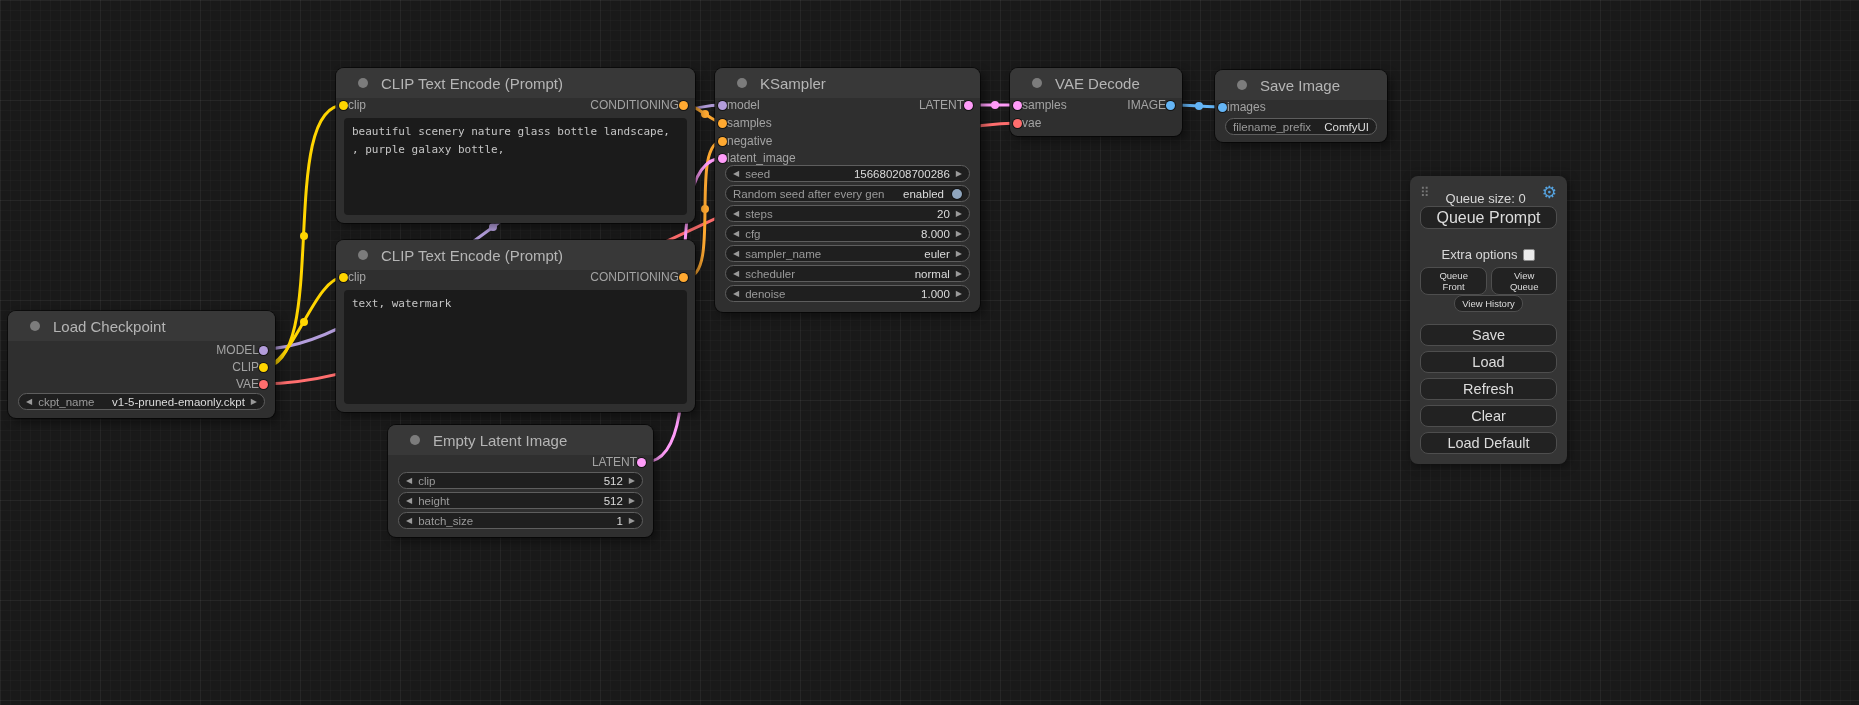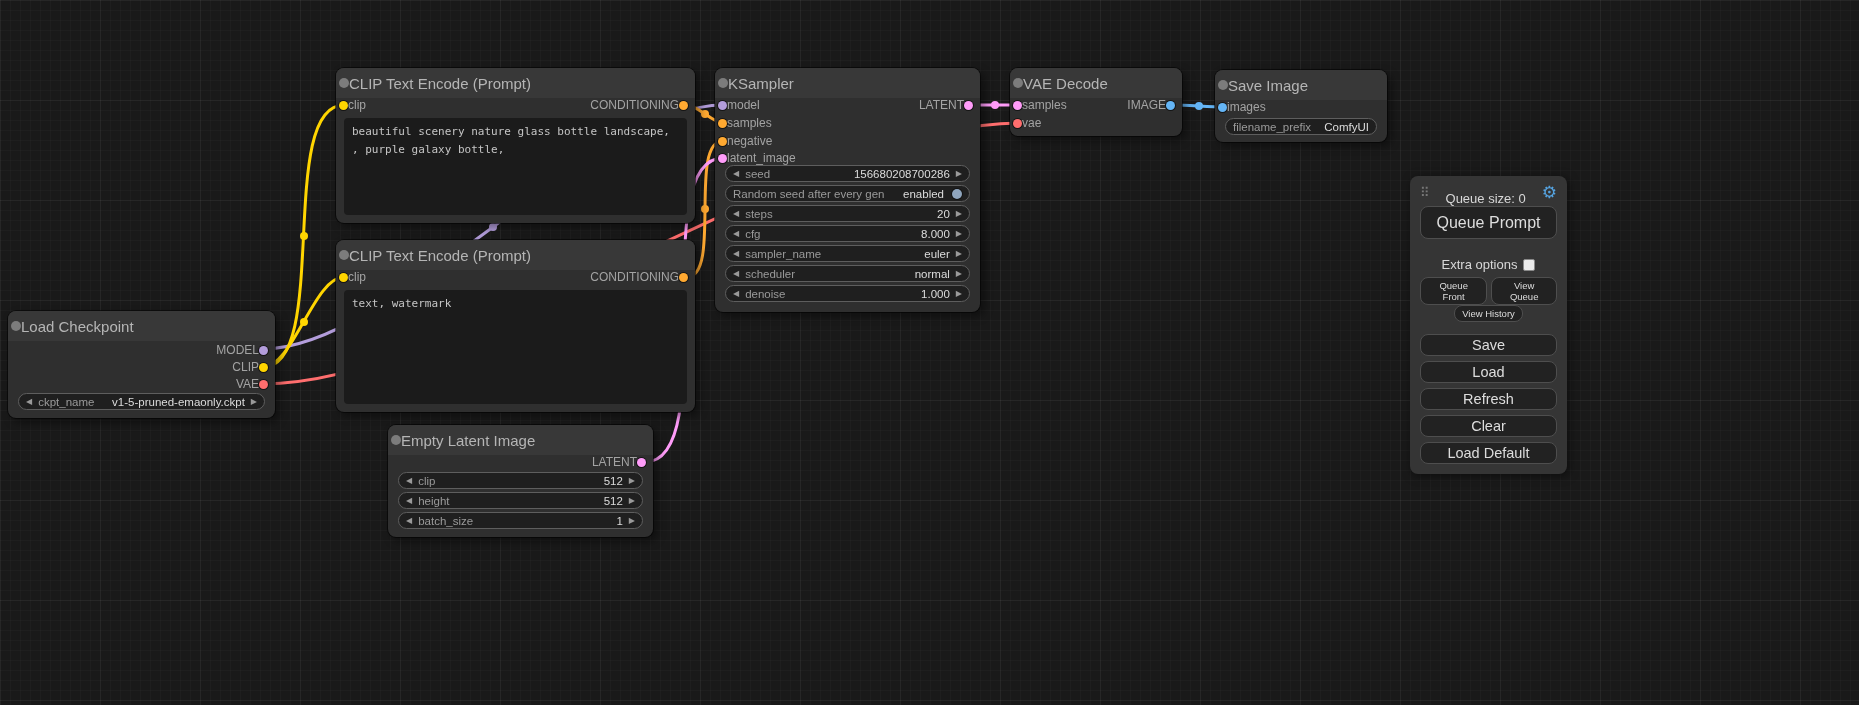--- a/index.html
+++ b/index.html
@@ -17,21 +17,21 @@
   }
   svg.wires { position:absolute; left:0; top:0; z-index:1; }
   svg.wires path { fill:none; stroke-width:3; stroke-linecap:round; }
 
   .node {
     position:absolute; z-index:2; background:#2f2f2f; border-radius:8px;
     box-shadow:0 0 0 1px rgba(0,0,0,0.55), 4px 4px 10px rgba(0,0,0,0.45);
   }
   .node-title {
     position:absolute; left:0; top:0; right:0; height:30px; background:#383838;
-    border-radius:8px 8px 0 0; display:flex; align-items:center; padding:0 3px; gap:0;
+    border-radius:8px 8px 0 0; display:flex; align-items:center; padding:0 22px; gap:13px;
     cursor:move;
   }
   .title-dot { width:10px; height:10px; border-radius:50%; background:#7c7c7c; flex:0 0 auto; }
   .title-text { font-size:15px; color:#b5b5b5; white-space:nowrap; }
 
   .slot-row {
     position:absolute; left:0; right:0; height:18px; display:flex; align-items:center;
     justify-content:space-between; padding:0 7px 0 3px; font-size:12px; color:#a3a3a3;
   }
   .slot { display:flex; align-items:center; }
@@ -59,21 +59,21 @@
     font-family:"Liberation Sans", sans-serif;
   }
   .menu-header { display:flex; align-items:center; justify-content:space-between; height:20px; }
   .drag-handle { color:#777; font-size:13px; cursor:move; }
   .queue-size { font-size:13px; color:#d8d8d8;margin-top:12px; }
   .gear { font-size:17px; line-height:1; cursor:pointer; }
   .btn {
     display:block; width:100%; background:#222; border:1px solid #4e4e4e; border-radius:8px;
     color:#ddd; font-family:inherit; text-align:center; cursor:pointer;
   }
-  .btn-large { height:33px; font-size:16px; margin-top:4px; }
+  .btn-large { height:23px; font-size:16px; margin-top:4px; }
   .btn-med { height:22px; font-size:14.5px; margin-top:5px; }
   .extra-row { display:flex; align-items:center; justify-content:center; gap:6px; margin-top:18px; font-size:13px; color:#d8d8d8; }
   .checkbox { width:12px; height:12px; background:#ebebeb; border:1px solid #8a8a8a; border-radius:2px; cursor:pointer; }
   .small-row { display:flex; justify-content:space-between; gap:4px; margin-top:5px; }
   .btn-small { display:inline-block; width:auto; font-size:9.5px; padding:2px 7px; border-radius:8px; background:#222; border:1px solid #4e4e4e; color:#ddd; font-family:inherit; cursor:pointer; }
   .history-row { display:flex; justify-content:center; margin-top:0; }
   .stack-gap { height:7px; }
 </style>
 </head>
 <body>

